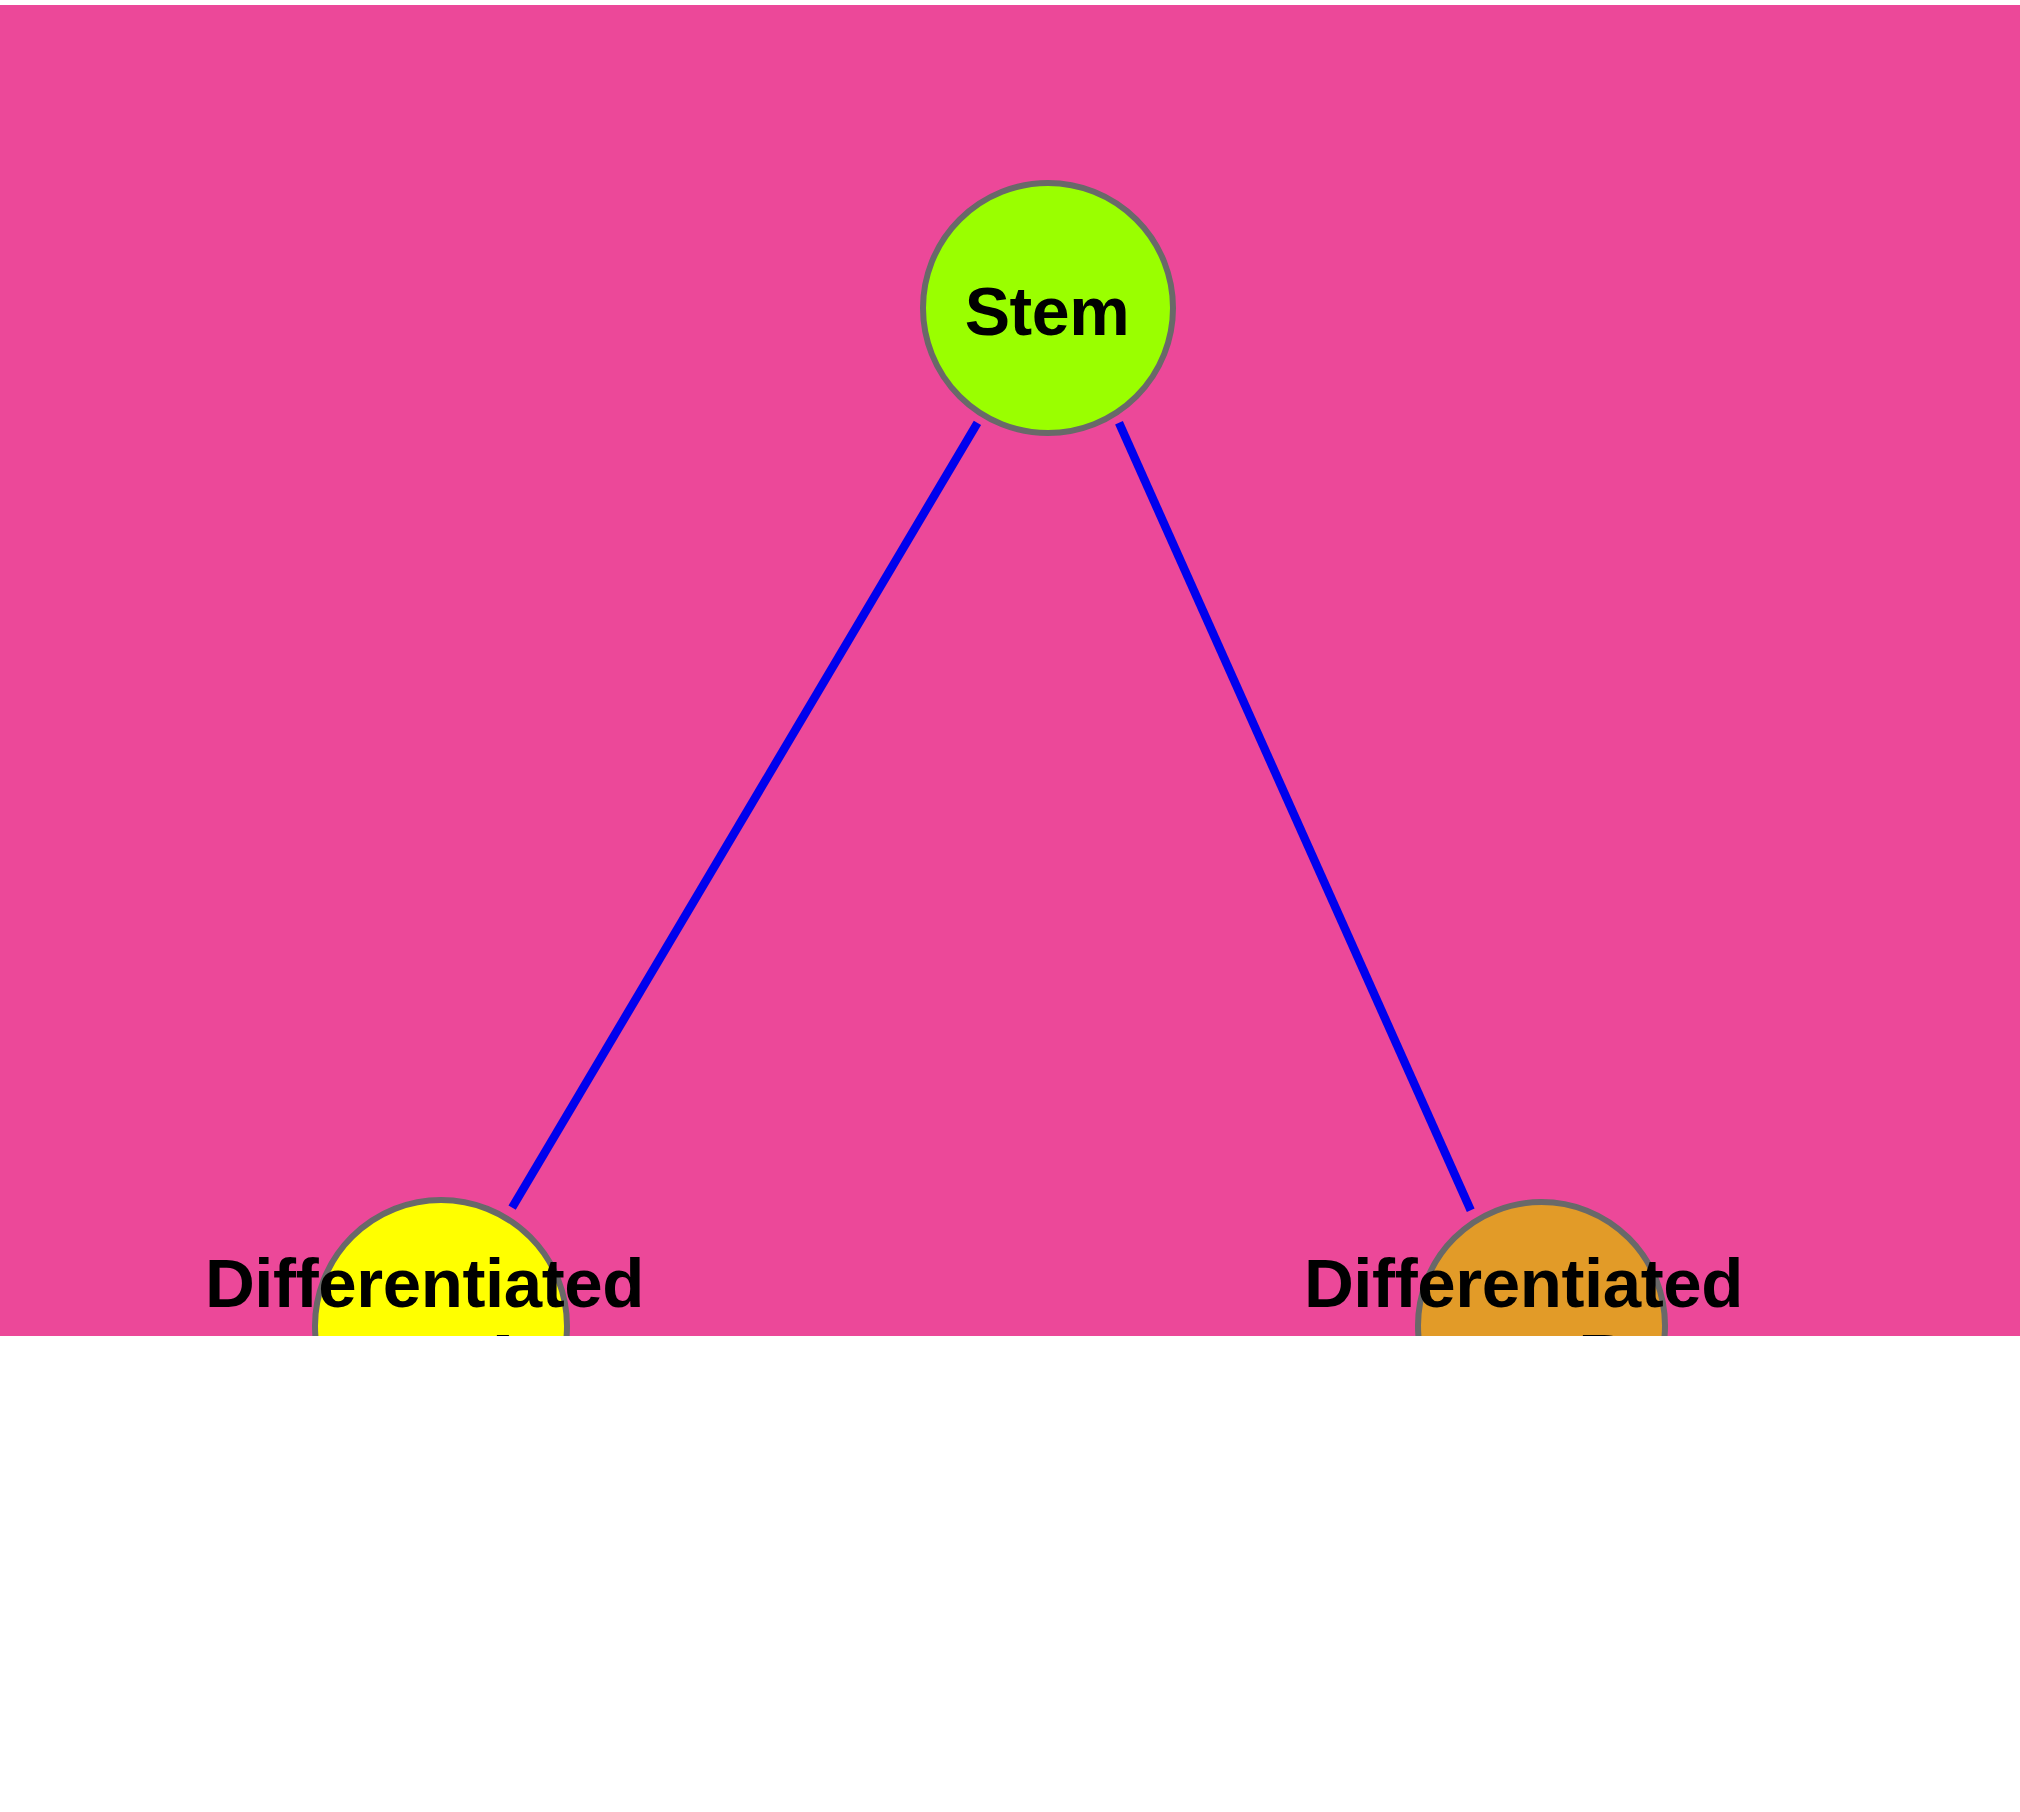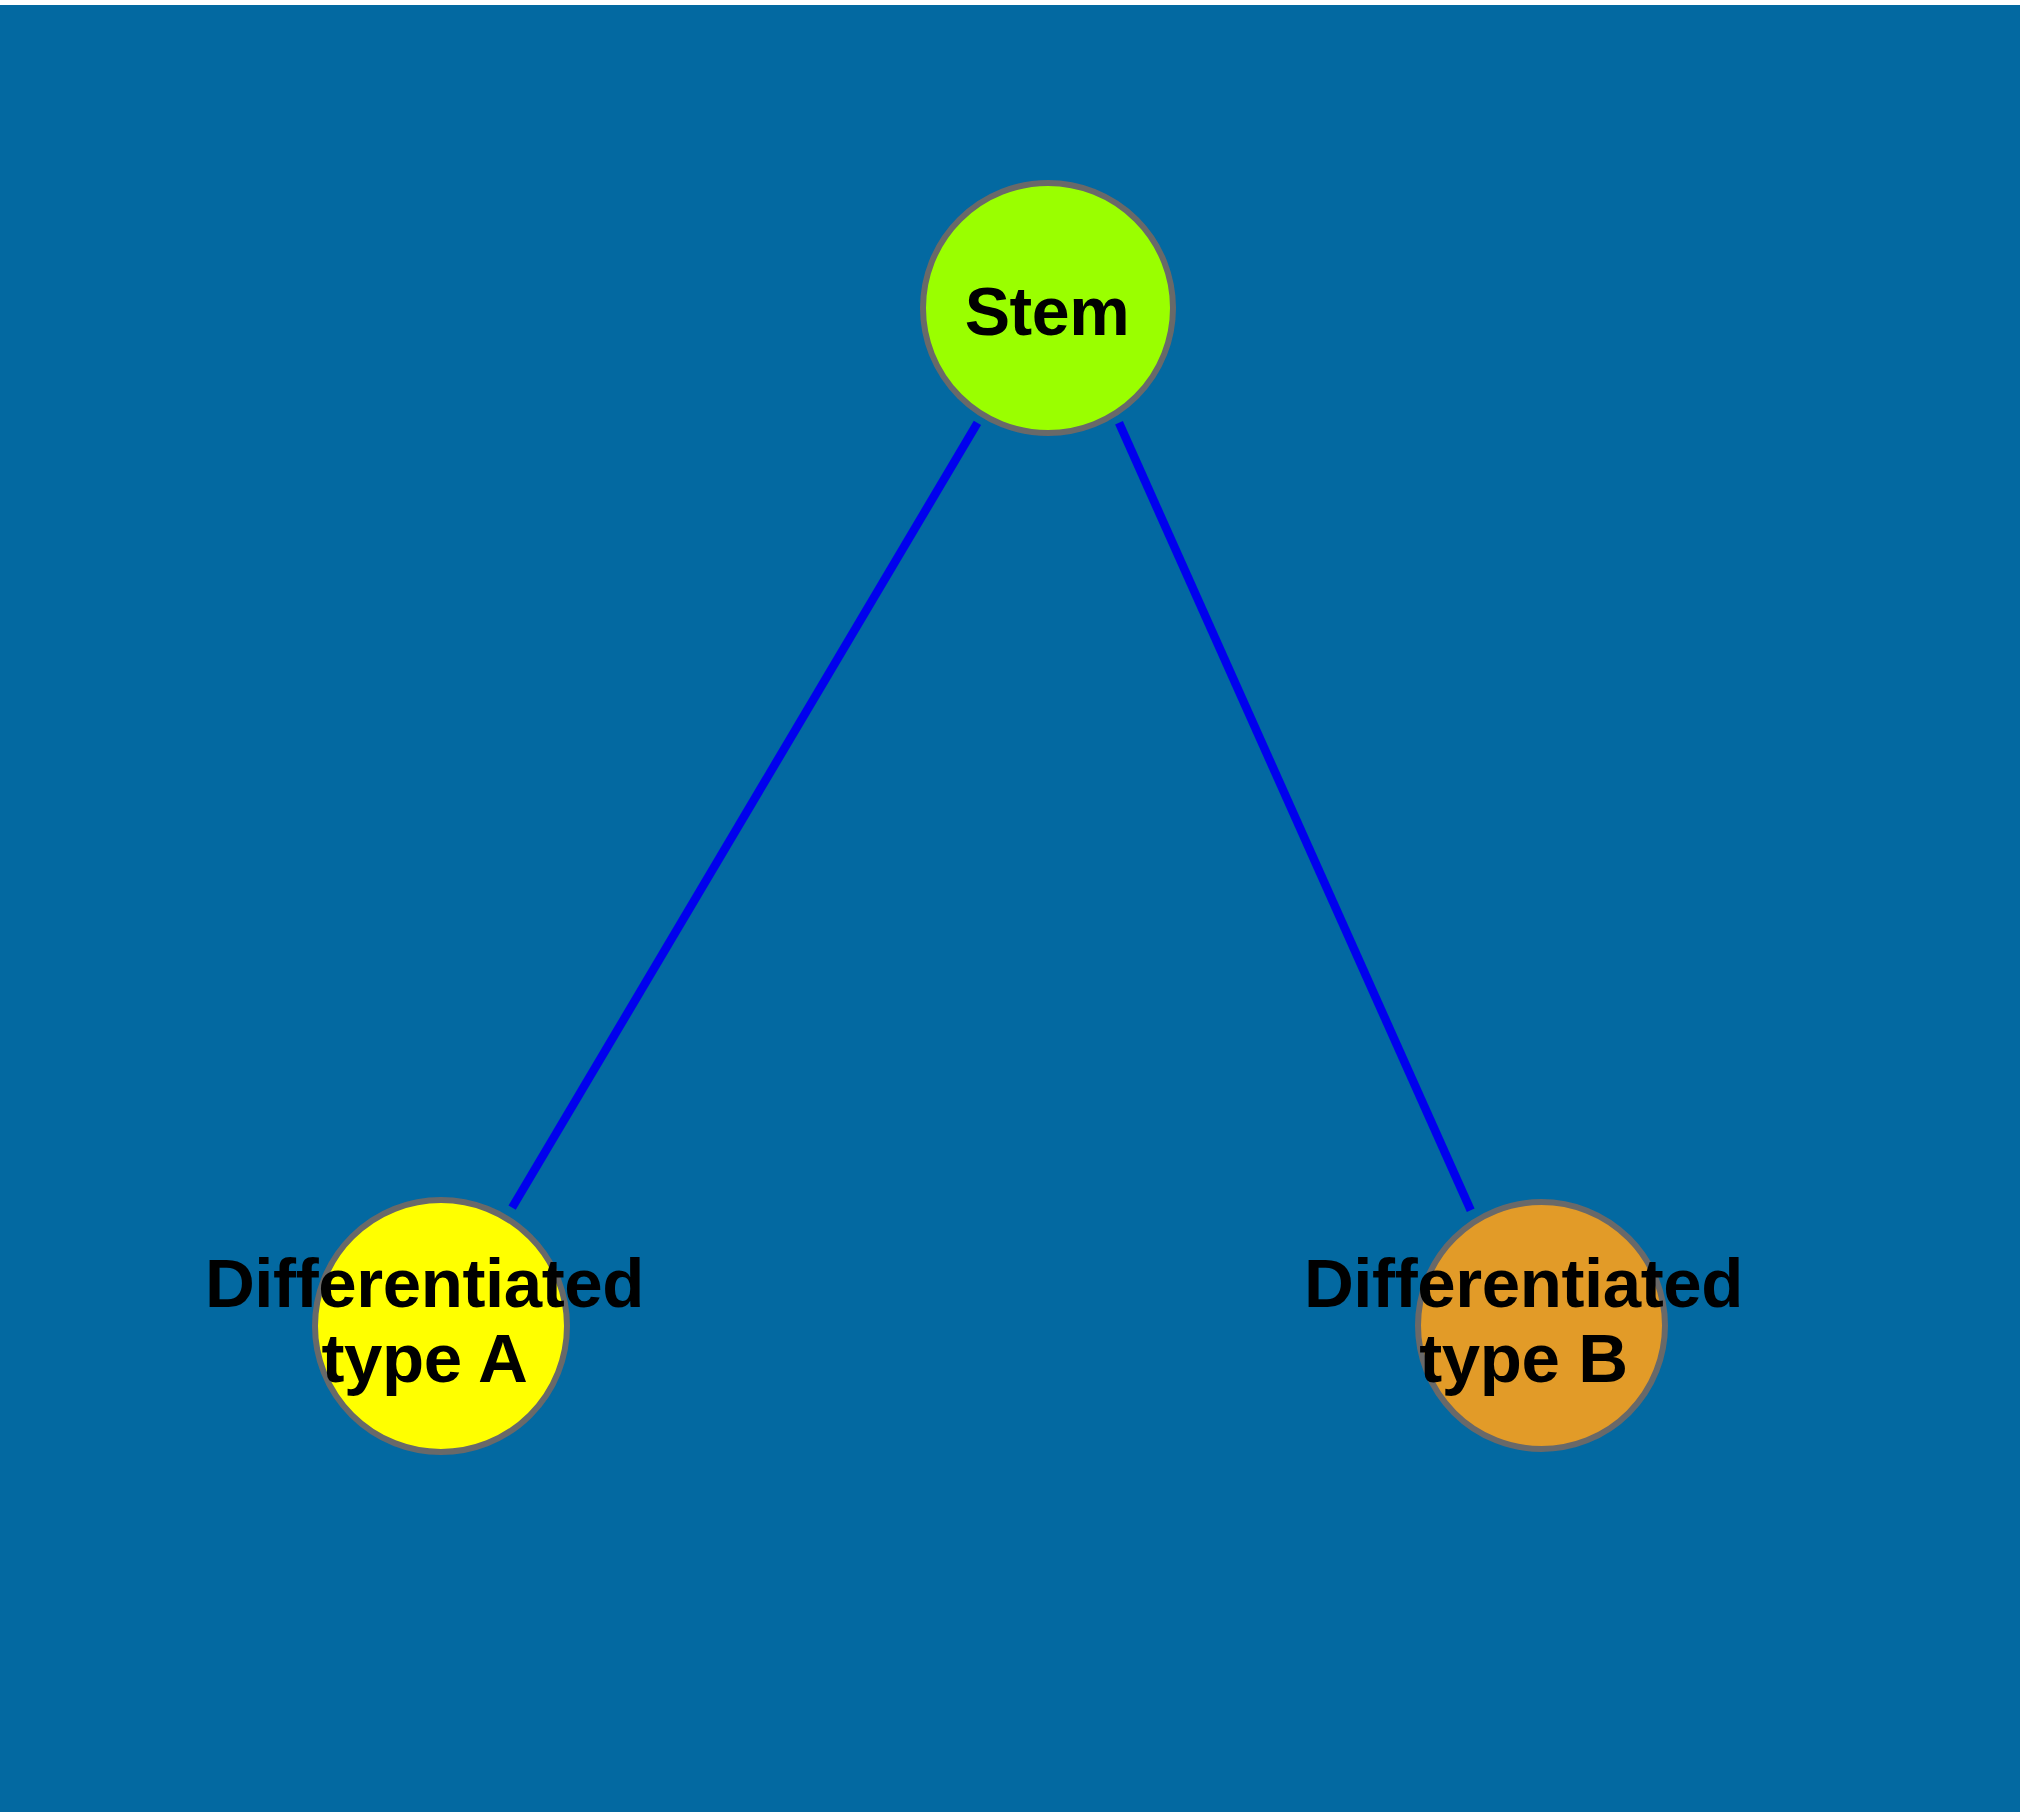--- a/index.html
+++ b/index.html
@@ -20,22 +20,22 @@
     width: 2021px;
     height: 1812px;
     background: #ffffff;
   }
 
   #graph-plot-area {
     position: absolute;
     left: 0;
     top: 5.1px;
     width: 2021px;
-    height: 1807px;
-    background: #0369a1;
+    height: 1331px;
+    background: #ec4899;
     overflow: hidden;
   }
 
   #edge-layer {
     position: absolute;
     left: 0;
     top: 0;
     width: 2021px;
     height: 1807px;
   }

